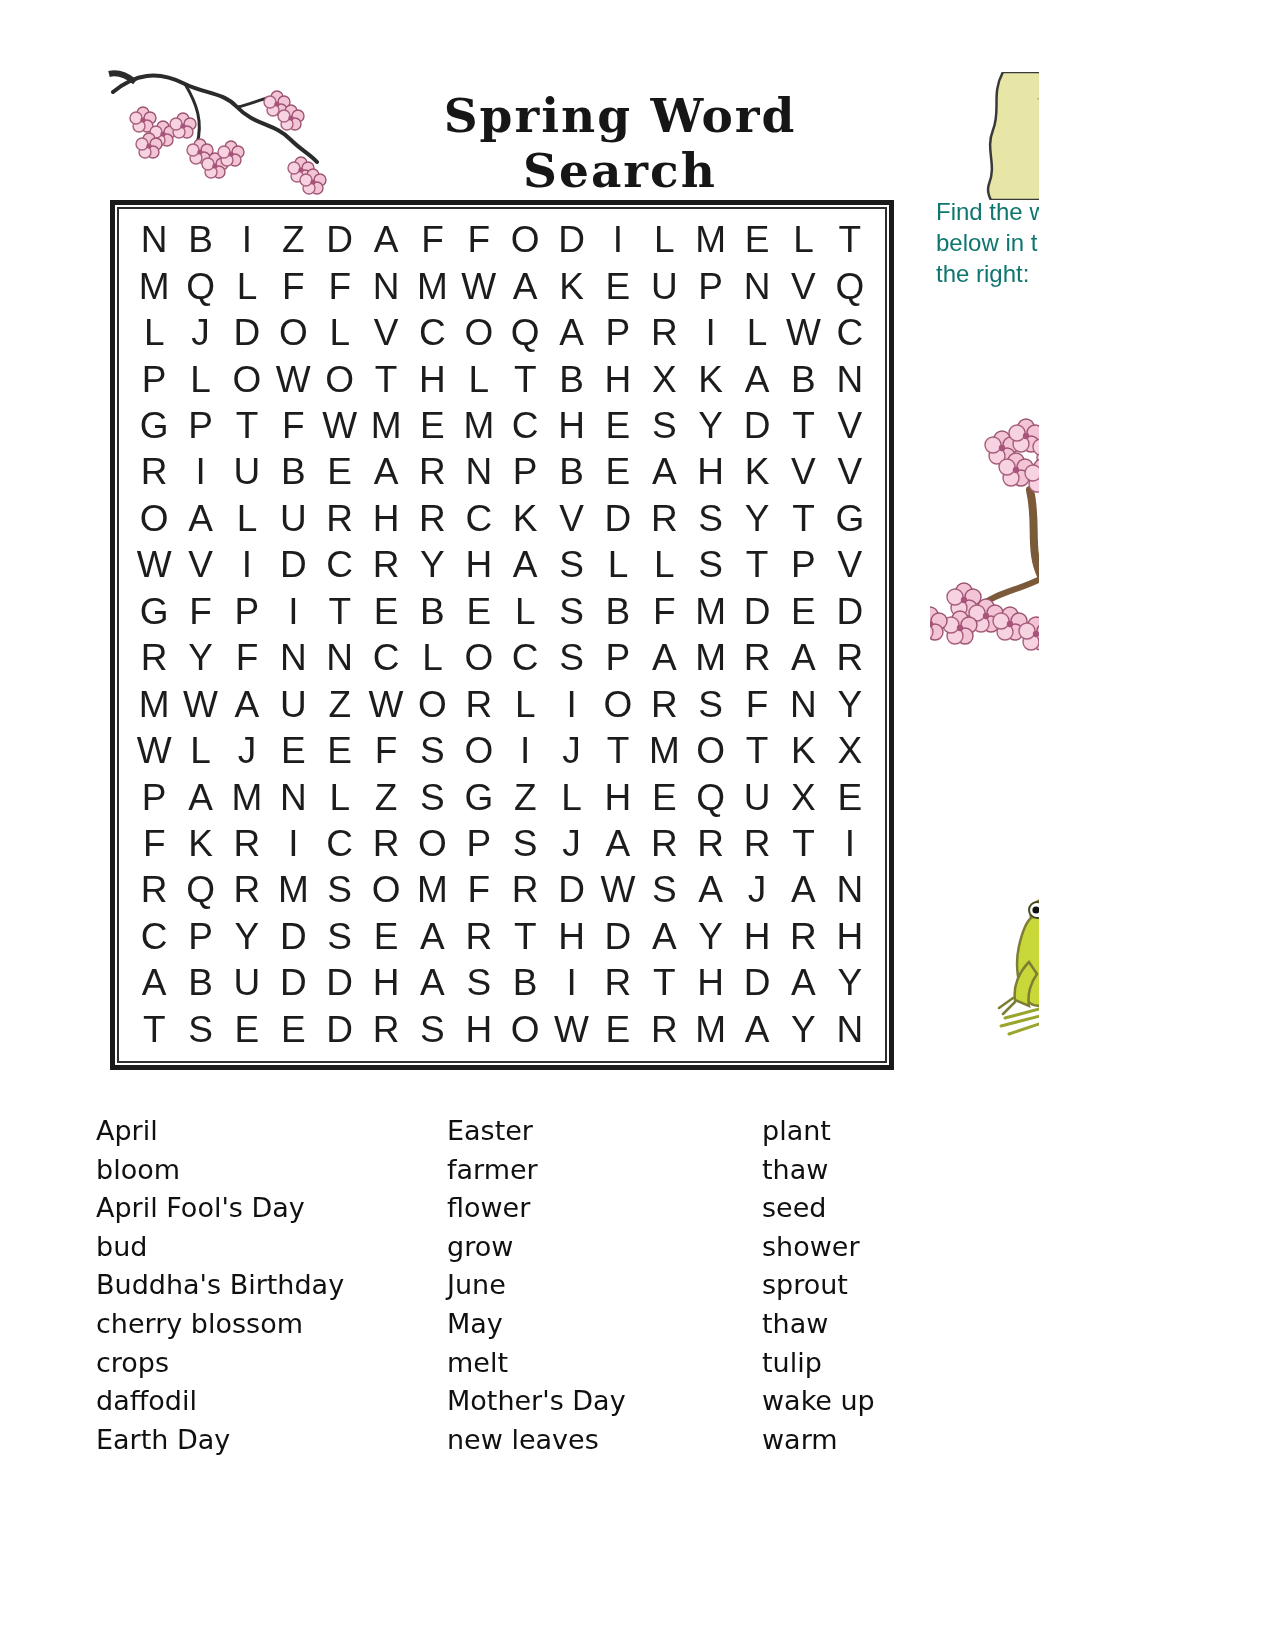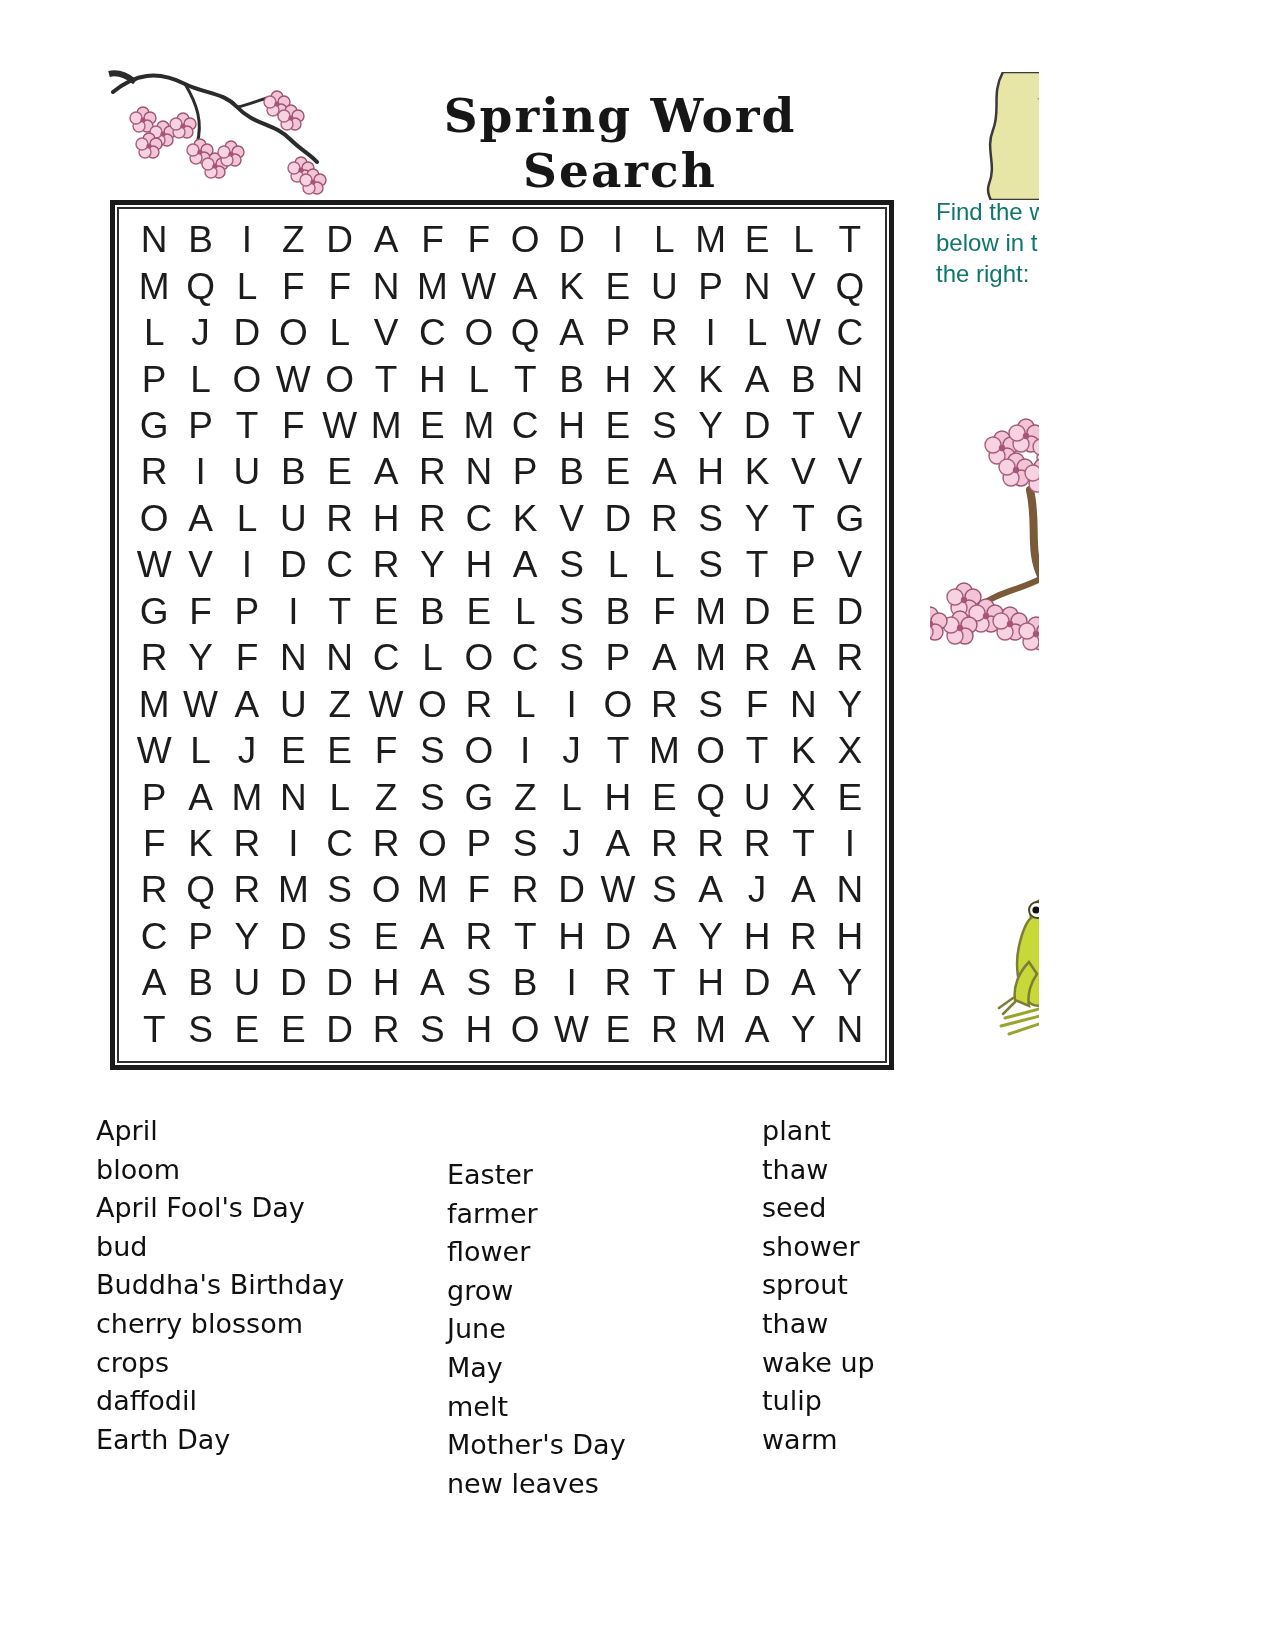--- a/index.html
+++ b/index.html
@@ -55,21 +55,21 @@
     font-family:"Liberation Sans", sans-serif;
   }
   
   .word-col {
     position:absolute; top:1112px; width:360px;
     text-align:left;
     font-size:27px; line-height:38.6px; color:#101010;
     font-family:"DejaVu Sans", sans-serif;
   }
   #word-col-1 { left:96px; }
-  #word-col-2 { left:447px;margin-top:44px; }
+  #word-col-2 { left:447px; }
   #word-col-3 { left:762px; }
 </style>
 </head>
 <body>
 
 <div class="page">
 
   <div class="title">Spring Word Search</div>
 
   <svg id="art-blossom-small" class="art" viewBox="0 0 230 135">
@@ -494,18 +494,18 @@
       <div class="word">Mother's Day</div>
       <div class="word">new leaves</div>
     </div>
   <div id="word-col-3" class="word-col">
       <div class="word">plant</div>
       <div class="word">thaw</div>
       <div class="word">seed</div>
       <div class="word">shower</div>
       <div class="word">sprout</div>
       <div class="word">thaw</div>
+      <div class="word">tulip</div>
       <div class="word">wake up</div>
-      <div class="word">tulip</div>
       <div class="word">warm</div>
     </div>
 
 </div>
 
 </body></html>

